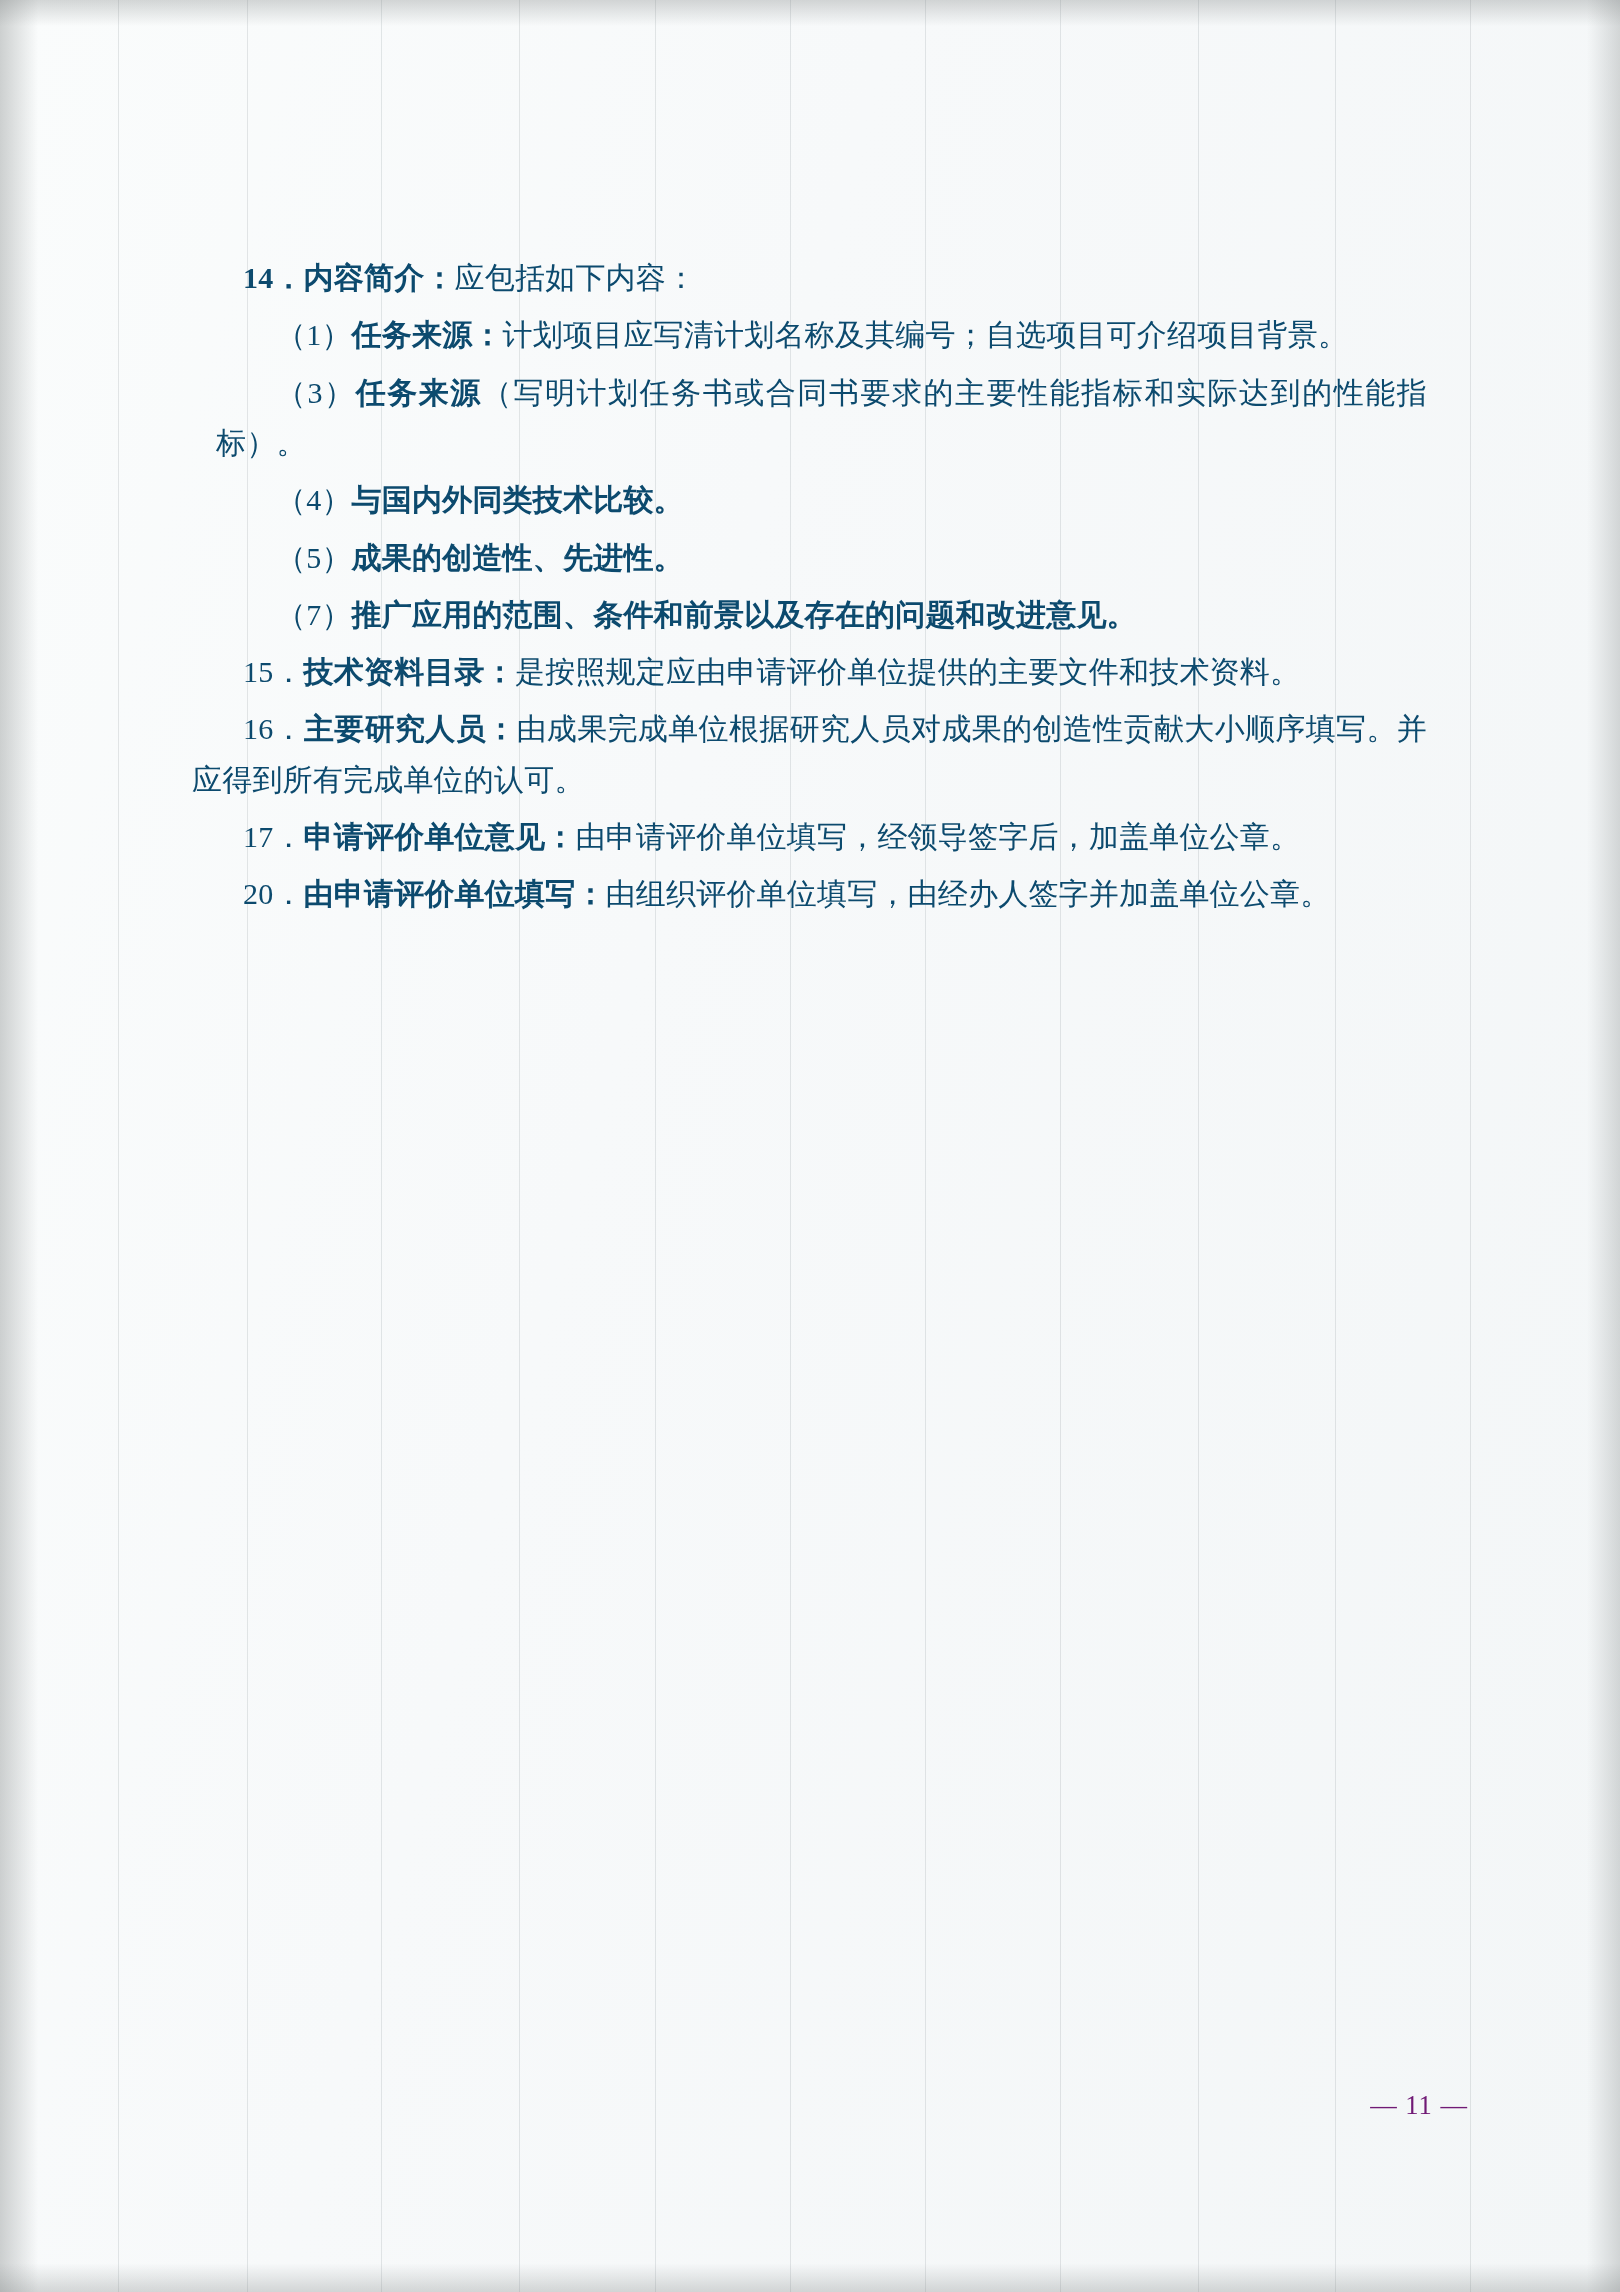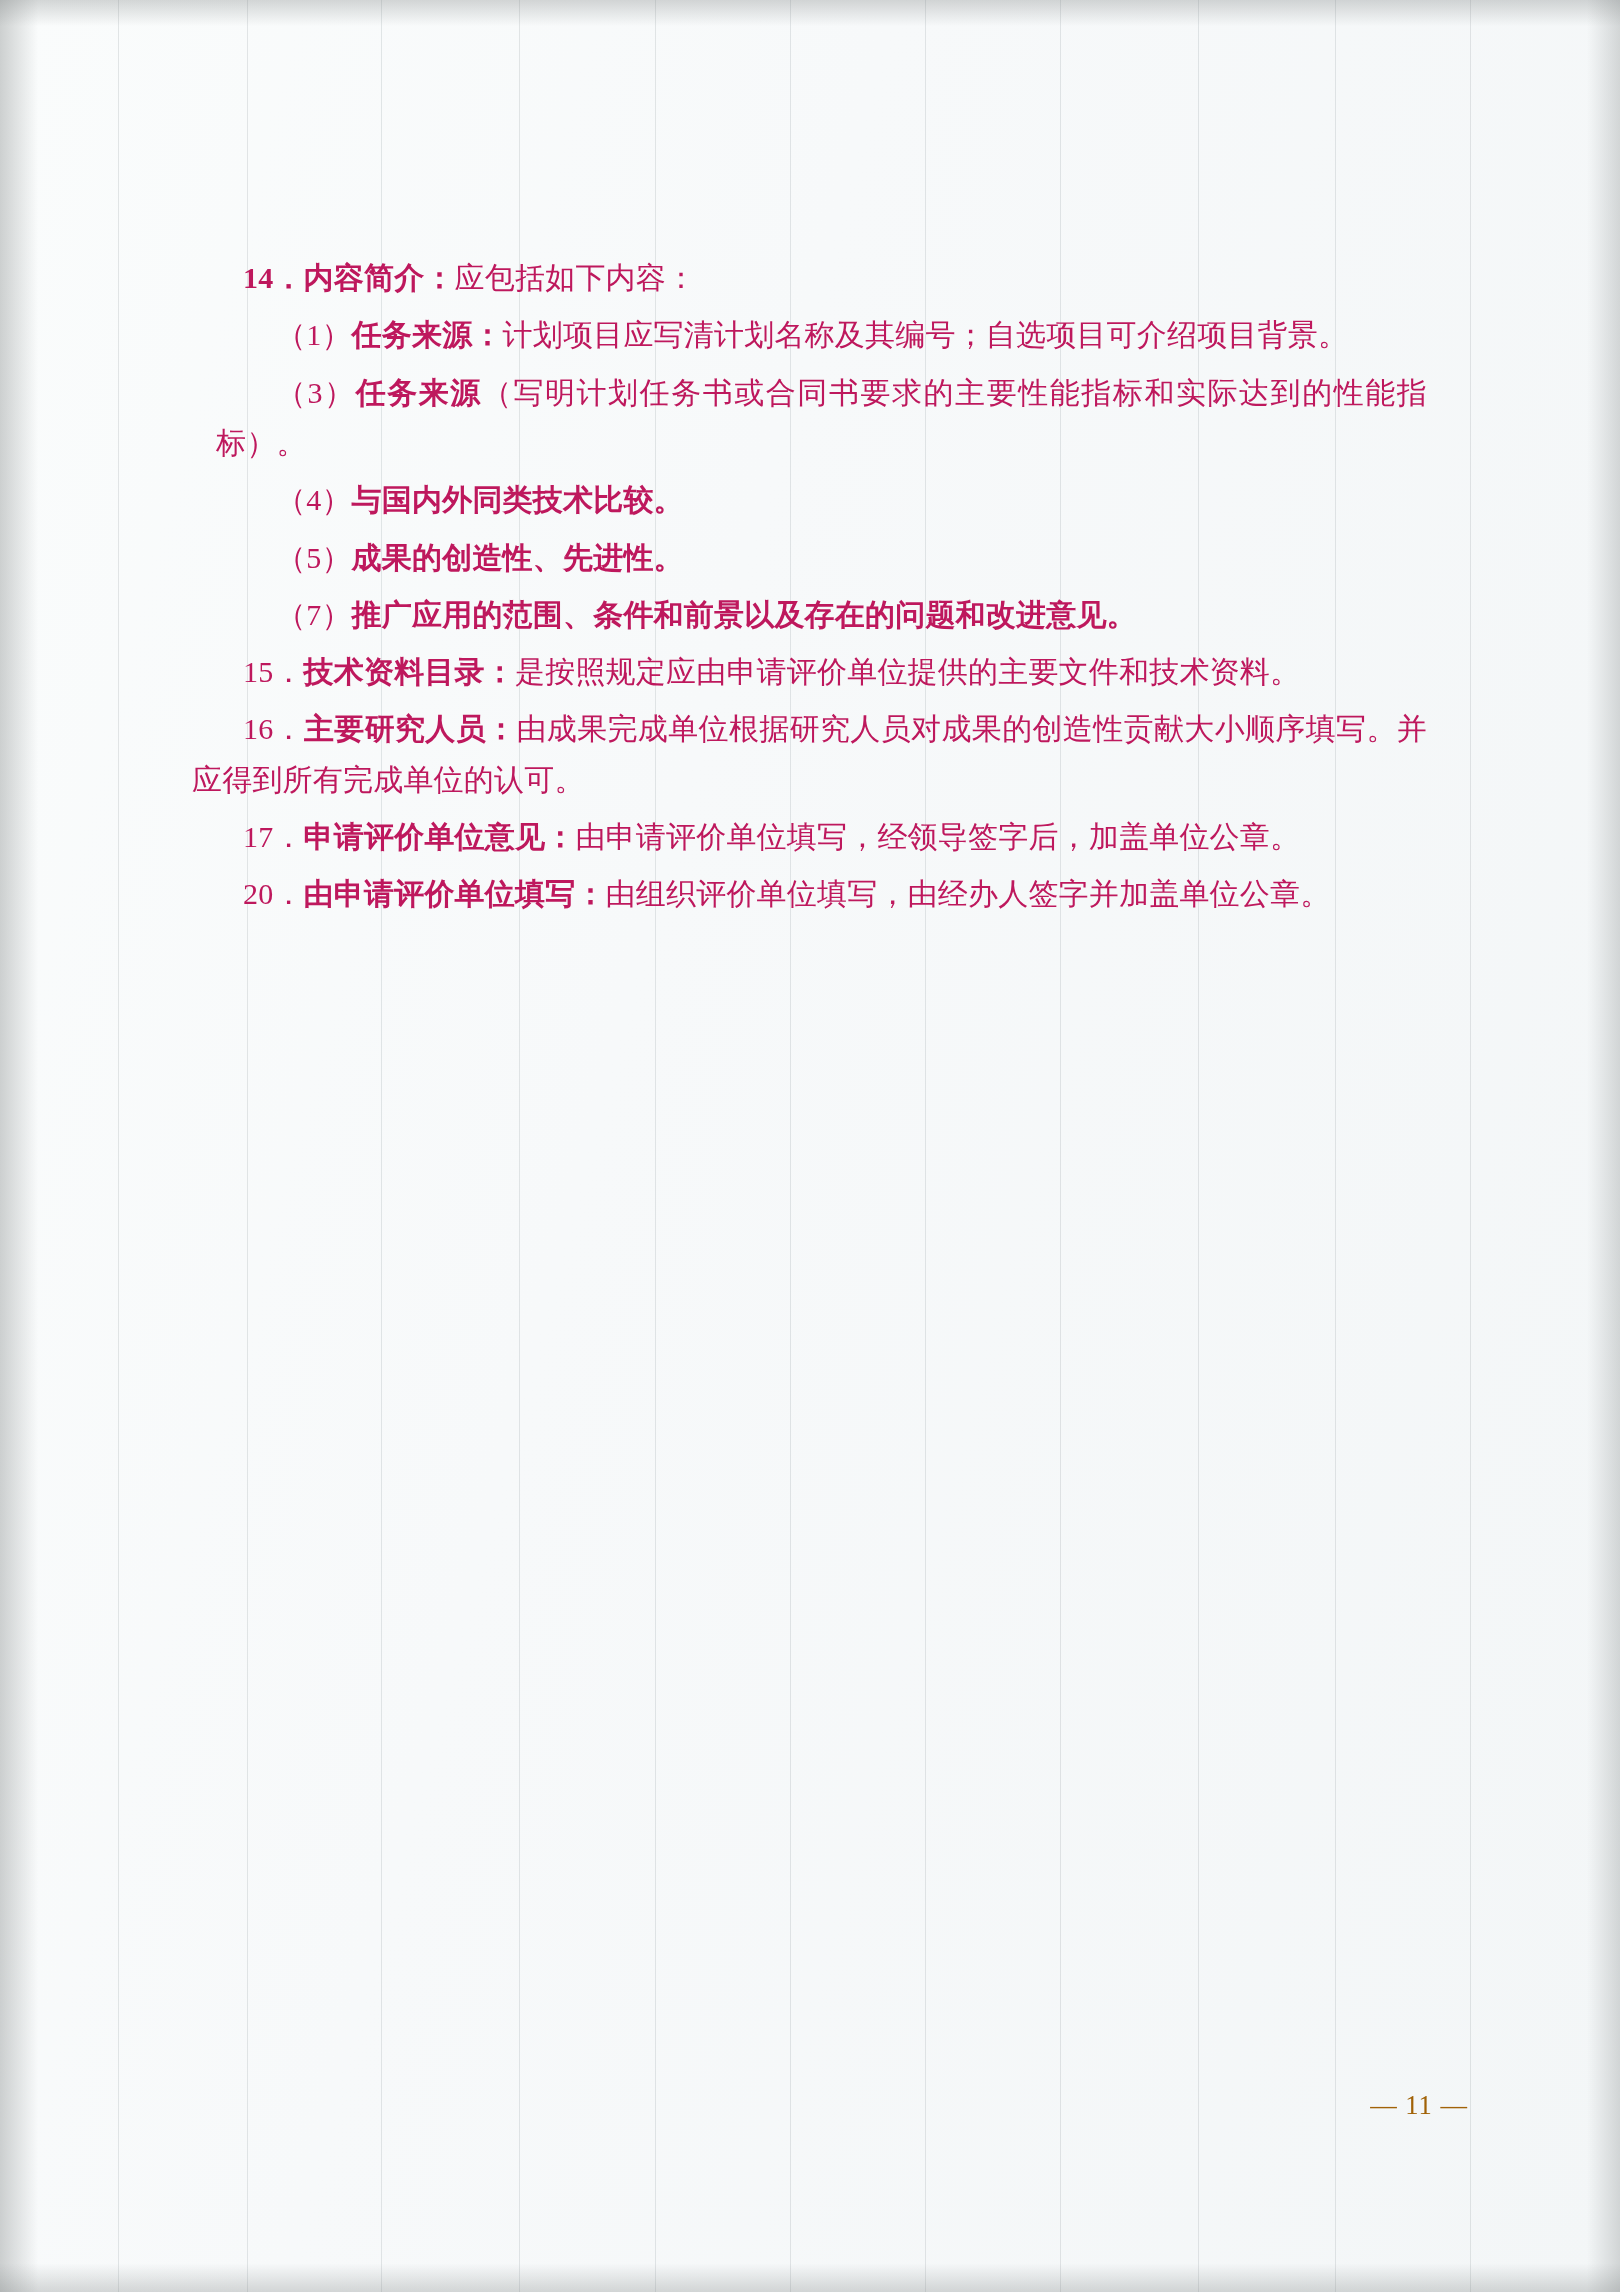--- a/index.html
+++ b/index.html
@@ -72,21 +72,21 @@
   .content {
     position: absolute;
     left: 192px;
     top: 253px;
     width: 1235px;
   }
   p {
     margin: 0 0 6.9px 0;
     font-size: 30px;
     line-height: 1.68;
-    color: #be185d;
+    color: #0c4a6e;
     text-align: justify;
     letter-spacing: 0.2px;
   }
   .indent {
     text-indent: 60px;
     margin-left: 24px;
   }
   .indent-num {
     text-indent: 51px;
   }
@@ -94,21 +94,21 @@
     font-weight: bold;
   }
   .num {
     font-family: "Liberation Serif", "DejaVu Serif", serif;
   }
   .page-number {
     position: absolute;
     right: 152px;
     bottom: 172px;
     font-size: 26.5px;
-    color: #a16207;
+    color: #701a75;
     letter-spacing: 1px;
   }
 </style>
 </head>
 <body>
 
 <div class="page">
   <div class="paper-tint"></div>
   <div class="scan-lines">
     <span style="left:118px"></span>

